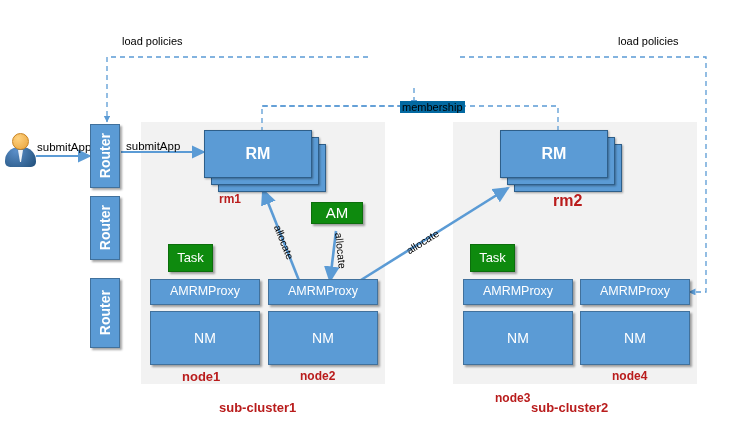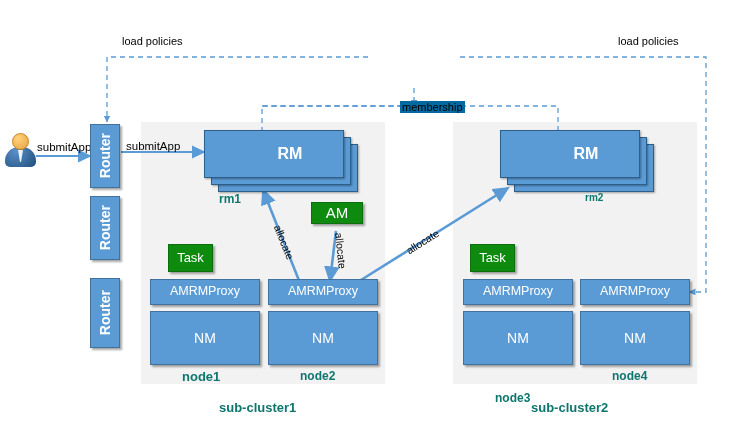--- a/index.html
+++ b/index.html
@@ -9,28 +9,28 @@
 
   
   .panel{position:absolute;background:#f2f2f2;}
   .box{position:absolute;box-sizing:border-box;display:flex;
        align-items:center;justify-content:center;color:#ffffff;
        text-align:center;line-height:1.05;}
   .blue{background:#5b9bd5;border:1px solid #41719c;
         box-shadow:1.5px 1.5px 2px rgba(0,0,0,.35);}
   .green{background:#0e8a0e;border:1px solid #0c6e0c;
          box-shadow:1.5px 1.5px 2px rgba(0,0,0,.35);}
-  .lbl{position:absolute;color:#0f766e;font-weight:bold;white-space:nowrap;}
+  .lbl{position:absolute;color:#b91c1c;font-weight:bold;white-space:nowrap;}
   .txt{position:absolute;color:#000;white-space:nowrap;}
   .vrot{writing-mode:vertical-rl;transform:rotate(180deg);}
 
   
   .stack{position:absolute;}
   .stack .lay{position:absolute;background:#5b9bd5;border:1px solid #2e5f8a;
-              box-shadow:1px 1px 2px rgba(0,0,0,.35);padding-left:32px;}
+              box-shadow:1px 1px 2px rgba(0,0,0,.35);}
   .stack .top{display:flex;align-items:center;justify-content:center;
               color:#fff;font-weight:bold;}
 
   
   .cyl{position:absolute;}
   .cyl .body{position:absolute;left:0;right:0;background:#5b9bd5;
              border-left:1px solid #41719c;border-right:1px solid #41719c;}
   .cyl .cap{position:absolute;left:0;right:0;height:18px;border-radius:50%;
             background:#5b9bd5;border:1px solid #41719c;box-sizing:border-box;}
   .cyl .txtwrap{position:absolute;left:0;right:0;top:0;bottom:0;
@@ -152,21 +152,21 @@
 
   <div class="lbl" style="left:219px;top:400px;font-size:13px;">sub-cluster1</div>
 
   <div class="stack" style="left:500px;top:130px;width:120px;height:62px;">
     <div class="lay" style="left:14px;top:14px;width:106px;height:46px;"></div>
     <div class="lay" style="left:7px;top:7px;width:106px;height:46px;"></div>
     <div class="lay top" style="left:0px;top:0px;width:106px;height:46px;font-size:16px;">
       <span>RM</span>
     </div>
   </div>
-  <div class="lbl" style="left:585px;top:192px;font-size:10px;">rm2</div>
+  <div class="lbl" style="left:553px;top:192px;font-size:16px;">rm2</div>
 
   <div class="box green" style="left:470px;top:244px;width:45px;height:28px;font-size:13px;">
     <span>Task</span>
   </div>
   <div class="box blue" style="left:463px;top:279px;width:110px;height:26px;font-size:12.5px;">
     <span>AMRMProxy</span>
   </div>
   <div class="box blue" style="left:463px;top:311px;width:110px;height:54px;font-size:14px;">
     <span>NM</span>
   </div>

